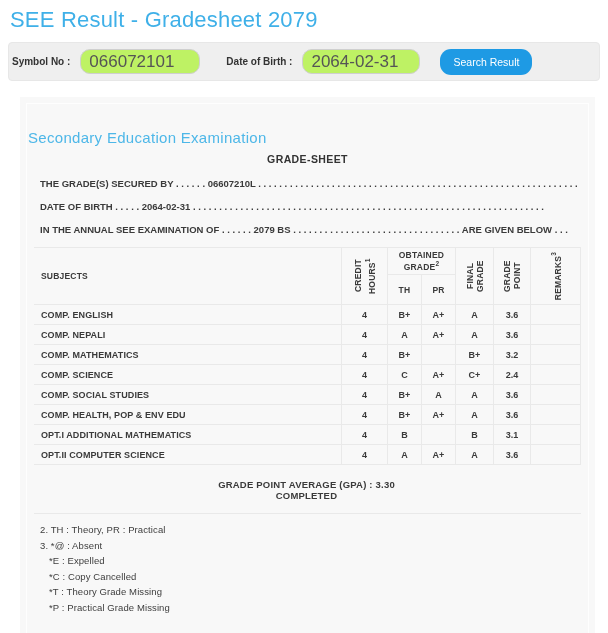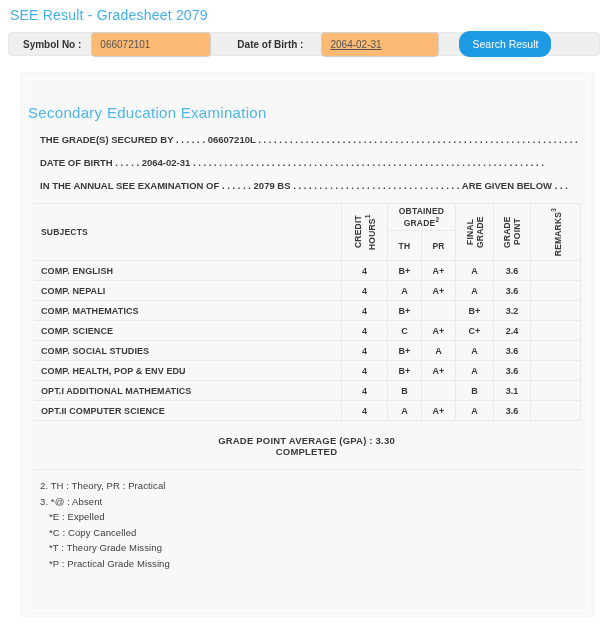--- a/index.html
+++ b/index.html
@@ -7,57 +7,57 @@
   body {
     background: #ffffff;
     font-family: "Liberation Sans", sans-serif;
     overflow: hidden;
     position: relative;
   }
 
   
   .page-title {
     color: #3fb0e8;
-    font-size: 14px;
+    font-size: 22px;
     font-weight: 400;
     margin: 7px 0 9px 10px;
     letter-spacing: 0.2px;
   }
 
   
   .search-bar {
     margin: 0 8px;
     background: #efefef;
     border: 1px solid #e7e7e7;
     border-radius: 4px;
-    height: 24px;
+    height: 39px;
     display: flex;
     align-items: center;
-    padding: 0 14px;
+    padding: 0 3px;
   }
   .search-label {
     font-size: 10px;
     font-weight: bold;
     color: #333;
     white-space: nowrap;
   }
   .txt {
     height: 25px;
     border: 1px solid #cfcfcf;
-    border-radius: 4px;
-    font-size: 10px;
+    border-radius: 10px;
+    font-size: 17px;
     color: #555;
     padding: 0 8px;
-    background: #fdba74;
+    background: #bef264;
     font-family: inherit;
     outline: none;
   }
   .symbol-input { width: 120px; margin-left: 10px; }
   .dob-label { margin-left: 26px; }
-  .dob-input { width: 118px; margin-left: 18px; text-decoration: underline; }
+  .dob-input { width: 118px; margin-left: 10px; }
   .search-btn {
     margin-left: 20px;
     background: #1e9ae4;
     color: #fff;
     border: none;
     border-radius: 11px;
     font-size: 10.5px;
     padding: 7px 13px;
     font-family: inherit;
     cursor: pointer;
@@ -180,20 +180,21 @@
   <input class="txt symbol-input" type="text" value="066072101" style="">
   <span class="search-label dob-label">Date of Birth :</span>
   <input class="txt dob-input" type="text" value="2064-02-31" style="">
   <button class="search-btn">Search Result</button>
 </div>
 
 <div class="panel">
   <div class="panel-frame">
 
     <h2 class="sheet-heading">Secondary Education Examination</h2>
+    <div class="sheet-subheading">GRADE-SHEET</div>
 
     <div class="intro">
       <div class="intro-line">THE GRADE(S) SECURED BY . . . . . . 06607210L . . . . . . . . . . . . . . . . . . . . . . . . . . . . . . . . . . . . . . . . . . . . . . . . . . . . . . . . . . . . . .</div>
       <div class="intro-line">DATE OF BIRTH . . . . . 2064-02-31 . . . . . . . . . . . . . . . . . . . . . . . . . . . . . . . . . . . . . . . . . . . . . . . . . . . . . . . . . . . . . . . . . . .</div>
       <div class="intro-line">IN THE ANNUAL SEE EXAMINATION OF . . . . . . 2079 BS . . . . . . . . . . . . . . . . . . . . . . . . . . . . . . . . ARE GIVEN BELOW . . .</div>
     </div>
 
     <table class="grade-table">
       <colgroup>
         <col>

